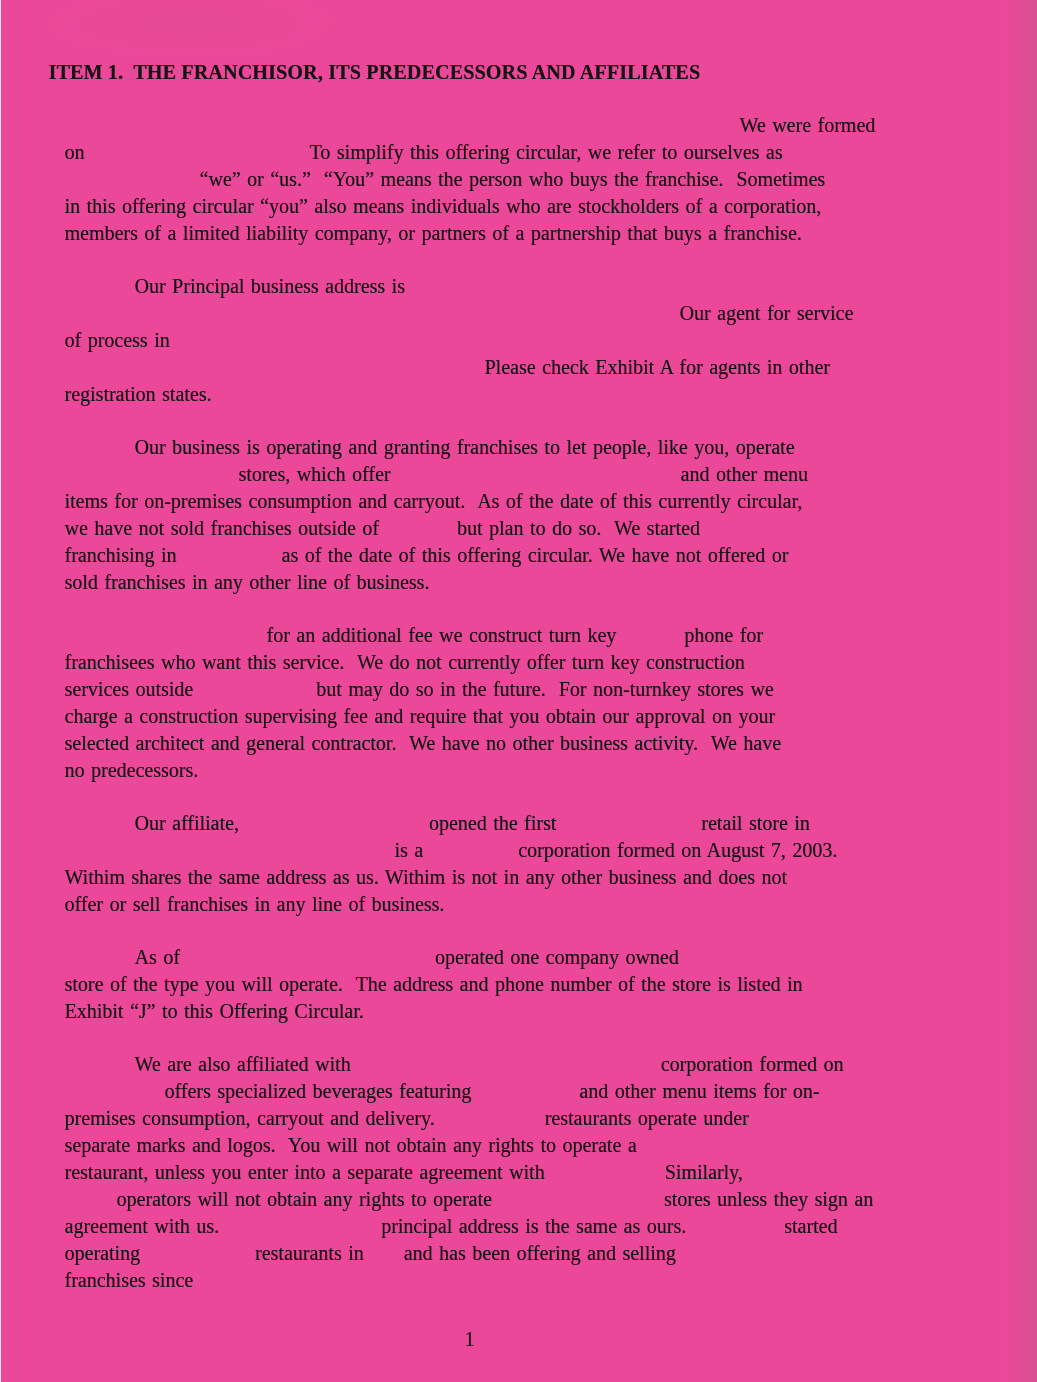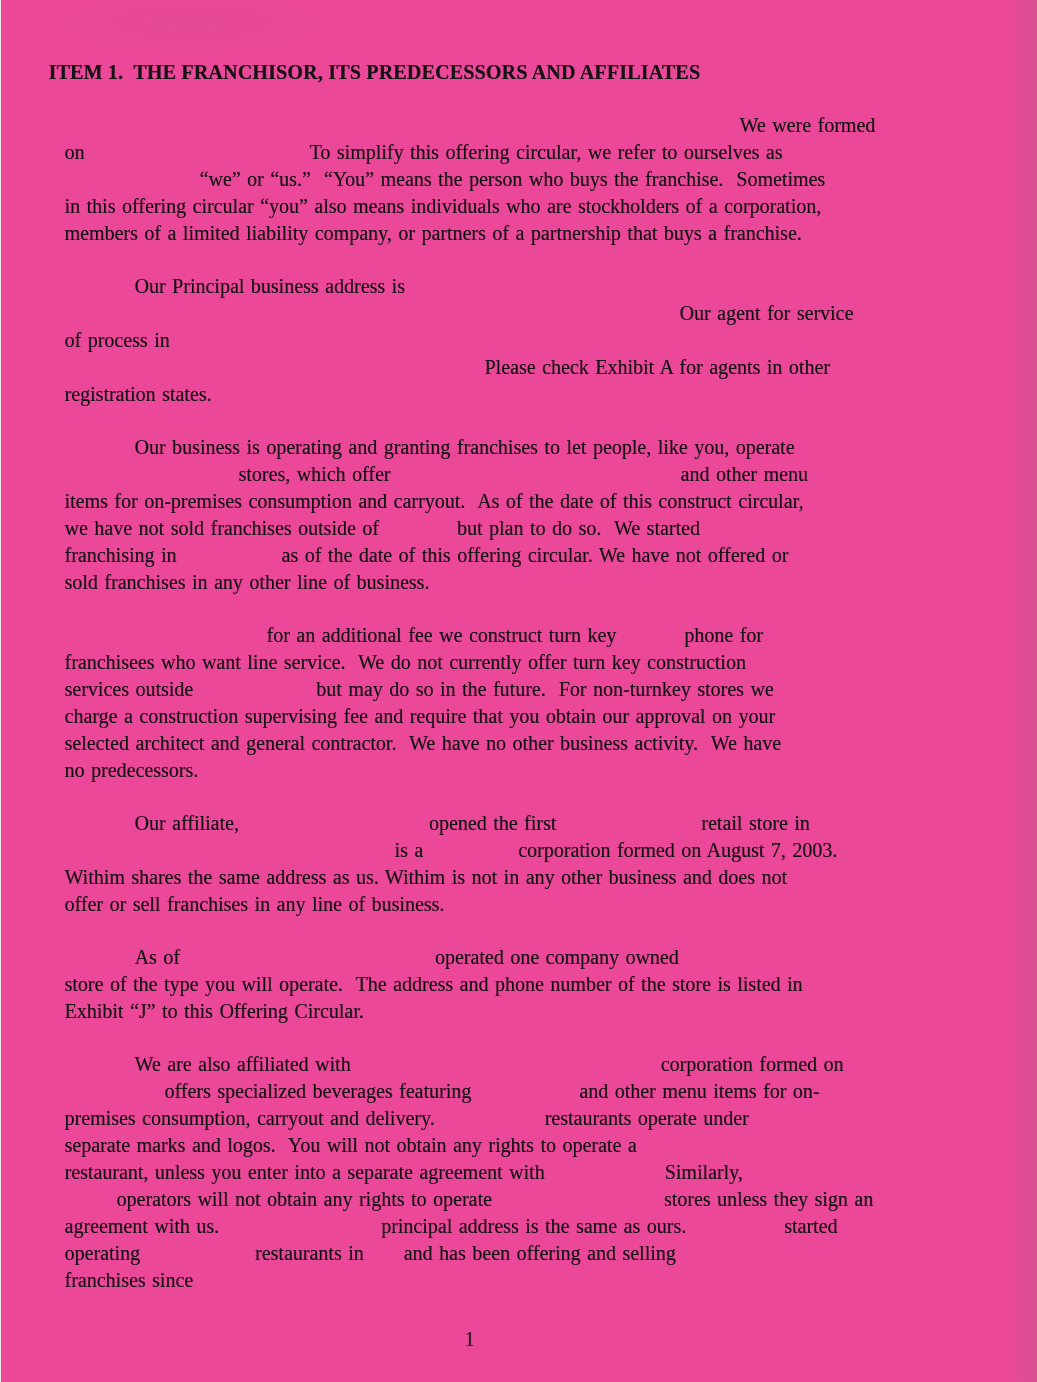--- a/index.html
+++ b/index.html
@@ -72,28 +72,28 @@
         <div class="para">
           <div class="line"><span class="gap" style="width: 70px;"></span><span class="txt">Our Principal business address is</span></div>
           <div class="line"><span class="gap" style="width: 615px;"></span><span class="txt">Our agent for service</span></div>
           <div class="line"><span class="txt">of process in</span></div>
           <div class="line"><span class="gap" style="width: 420px;"></span><span class="txt">Please check Exhibit A for agents in other</span></div>
           <div class="line"><span class="txt">registration states.</span></div>
         </div>
         <div class="para">
           <div class="line"><span class="gap" style="width: 70px;"></span><span class="txt">Our business is operating and granting franchises to let people, like you, operate</span></div>
           <div class="line"><span class="gap" style="width: 174px;"></span><span class="txt">stores, which offer</span><span class="gap" style="width: 290px;"></span><span class="txt">and other menu</span></div>
-          <div class="line"><span class="txt">items for on-premises consumption and carryout.  As of the date of this construct circular,</span></div>
+          <div class="line"><span class="txt">items for on-premises consumption and carryout.  As of the date of this currently circular,</span></div>
           <div class="line"><span class="txt">we have not sold franchises outside of</span><span class="gap" style="width: 78px;"></span><span class="txt">but plan to do so.  We started</span></div>
           <div class="line"><span class="txt">franchising in</span><span class="gap" style="width: 105px;"></span><span class="txt">as of the date of this offering circular. We have not offered or</span></div>
           <div class="line"><span class="txt">sold franchises in any other line of business.</span></div>
         </div>
         <div class="para">
           <div class="line"><span class="gap" style="width: 202px;"></span><span class="txt">for an additional fee we construct turn key</span><span class="gap" style="width: 68px;"></span><span class="txt">phone for</span></div>
-          <div class="line"><span class="txt">franchisees who want line service.  We do not currently offer turn key construction</span></div>
+          <div class="line"><span class="txt">franchisees who want this service.  We do not currently offer turn key construction</span></div>
           <div class="line"><span class="txt">services outside</span><span class="gap" style="width: 123px;"></span><span class="txt">but may do so in the future.  For non-turnkey stores we</span></div>
           <div class="line"><span class="txt">charge a construction supervising fee and require that you obtain our approval on your</span></div>
           <div class="line"><span class="txt">selected architect and general contractor.  We have no other business activity.  We have</span></div>
           <div class="line"><span class="txt">no predecessors.</span></div>
         </div>
         <div class="para">
           <div class="line"><span class="gap" style="width: 70px;"></span><span class="txt">Our affiliate,</span><span class="gap" style="width: 190px;"></span><span class="txt">opened the first</span><span class="gap" style="width: 145px;"></span><span class="txt">retail store in</span></div>
           <div class="line"><span class="gap" style="width: 330px;"></span><span class="txt">is a</span><span class="gap" style="width: 95px;"></span><span class="txt">corporation formed on August 7, 2003.</span></div>
           <div class="line"><span class="txt">Withim shares the same address as us. Withim is not in any other business and does not</span></div>
           <div class="line"><span class="txt">offer or sell franchises in any line of business.</span></div>

